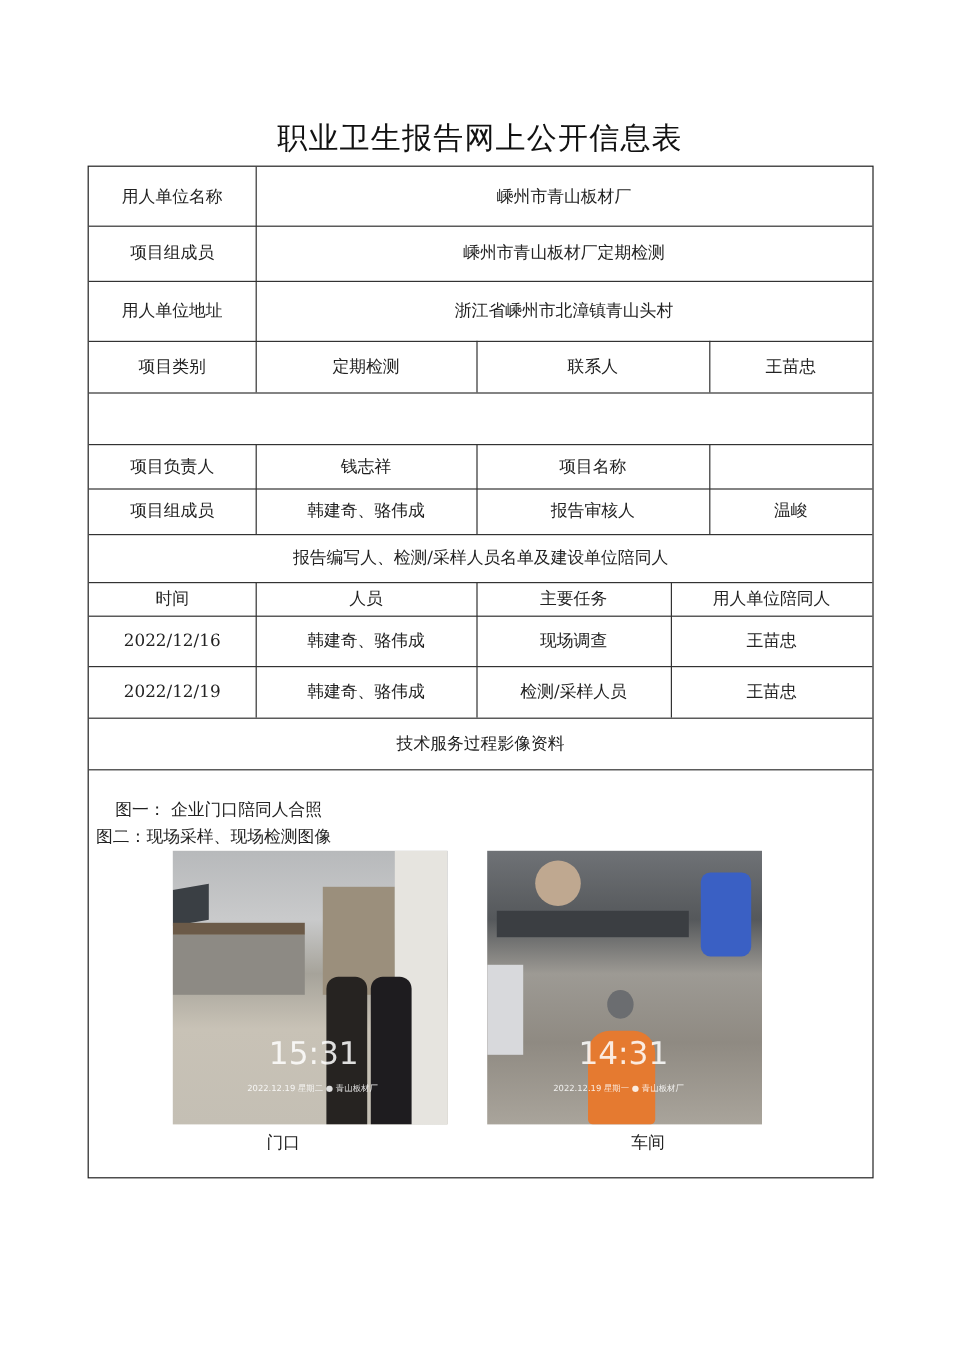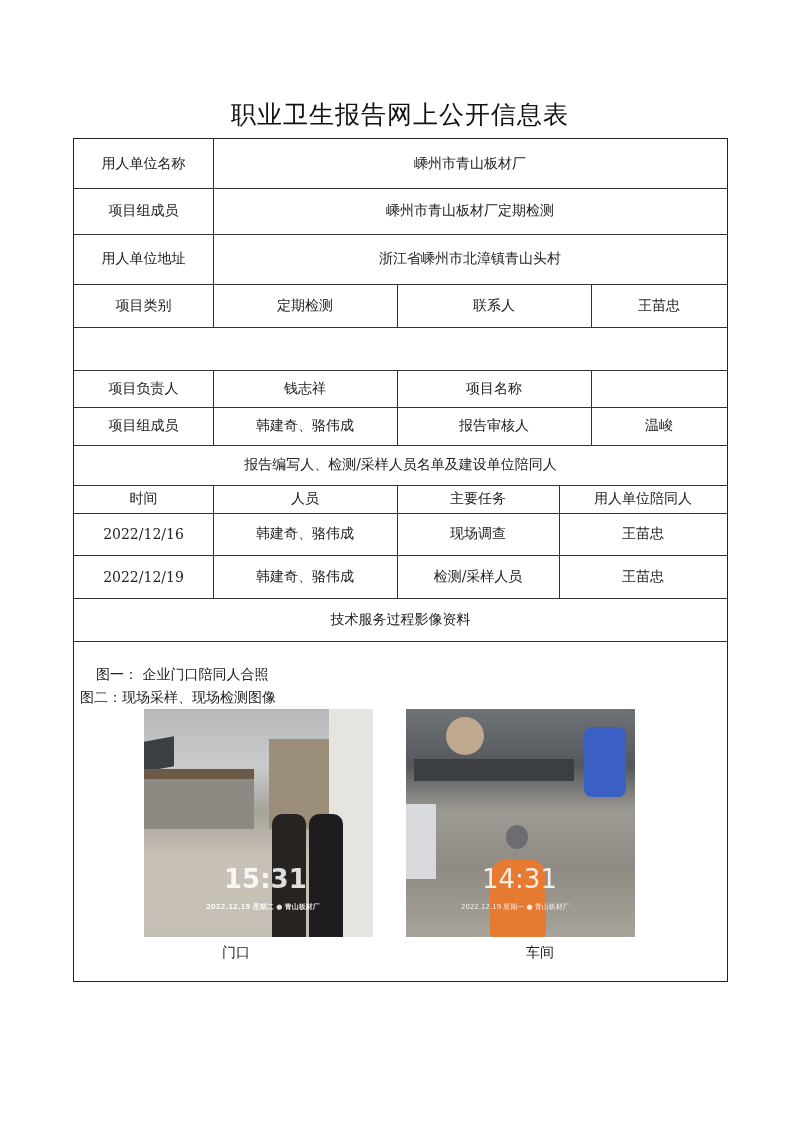--- a/index.html
+++ b/index.html
@@ -86,21 +86,21 @@
   <div class="cell" style="left:0;top:416px;width:139px;height:43px">2022/12/19</div>
   <div class="cell" style="left:139px;top:416px;width:184px;height:43px">韩建奇、骆伟成</div>
   <div class="cell" style="left:323px;top:416px;width:162px;height:43px">检测/采样人员</div>
   <div class="cell" style="left:485px;top:416px;width:168px;height:43px">王苗忠</div>
 
   <div class="cell" style="left:0;top:459px;width:653px;height:43px">技术服务过程影像资料</div>
 
   <div class="caption" style="left:22px;top:527px">图一：  企业门口陪同人合照</div>
   <div class="caption" style="left:6px;top:550px">图二：现场采样、现场检测图像</div>
 
-  <div class="photo" style="left:70px;top:570px;width:229px;height:228px;background:linear-gradient(180deg,#b7b9bb 0%,#c9cacb 25%,#a6a39a 45%,#c8c2b6 65%,#c4bfb4 100%);font-weight:bold;">
+  <div class="photo" style="left:70px;top:570px;width:229px;height:228px;background:linear-gradient(180deg,#b7b9bb 0%,#c9cacb 25%,#a6a39a 45%,#c8c2b6 65%,#c4bfb4 100%);">
     <div style="position:absolute;left:0;top:30px;width:30px;height:30px;background:#3a3f44;transform:skewY(-10deg)"></div>
     <div style="position:absolute;left:0;top:60px;width:110px;height:10px;background:#6b5a48"></div>
     <div style="position:absolute;left:0;top:70px;width:110px;height:50px;background:#8d8a84"></div>
     <div style="position:absolute;left:125px;top:30px;width:60px;height:90px;background:#9b8f7c"></div>
     <div style="position:absolute;left:185px;top:0;width:44px;height:228px;background:#e6e4df"></div>
     <div style="position:absolute;left:128px;top:105px;width:34px;height:123px;background:#262321;border-radius:10px 10px 0 0"></div>
     <div style="position:absolute;left:165px;top:105px;width:34px;height:123px;background:#1e1c1f;border-radius:10px 10px 0 0"></div>
     <div class="ts" style="left:80px;top:155px;font-size:26px">15:31</div>
     <div class="ts" style="left:62px;top:193px;font-size:7px">2022.12.19 星期二 ● 青山板材厂</div>
   </div>

